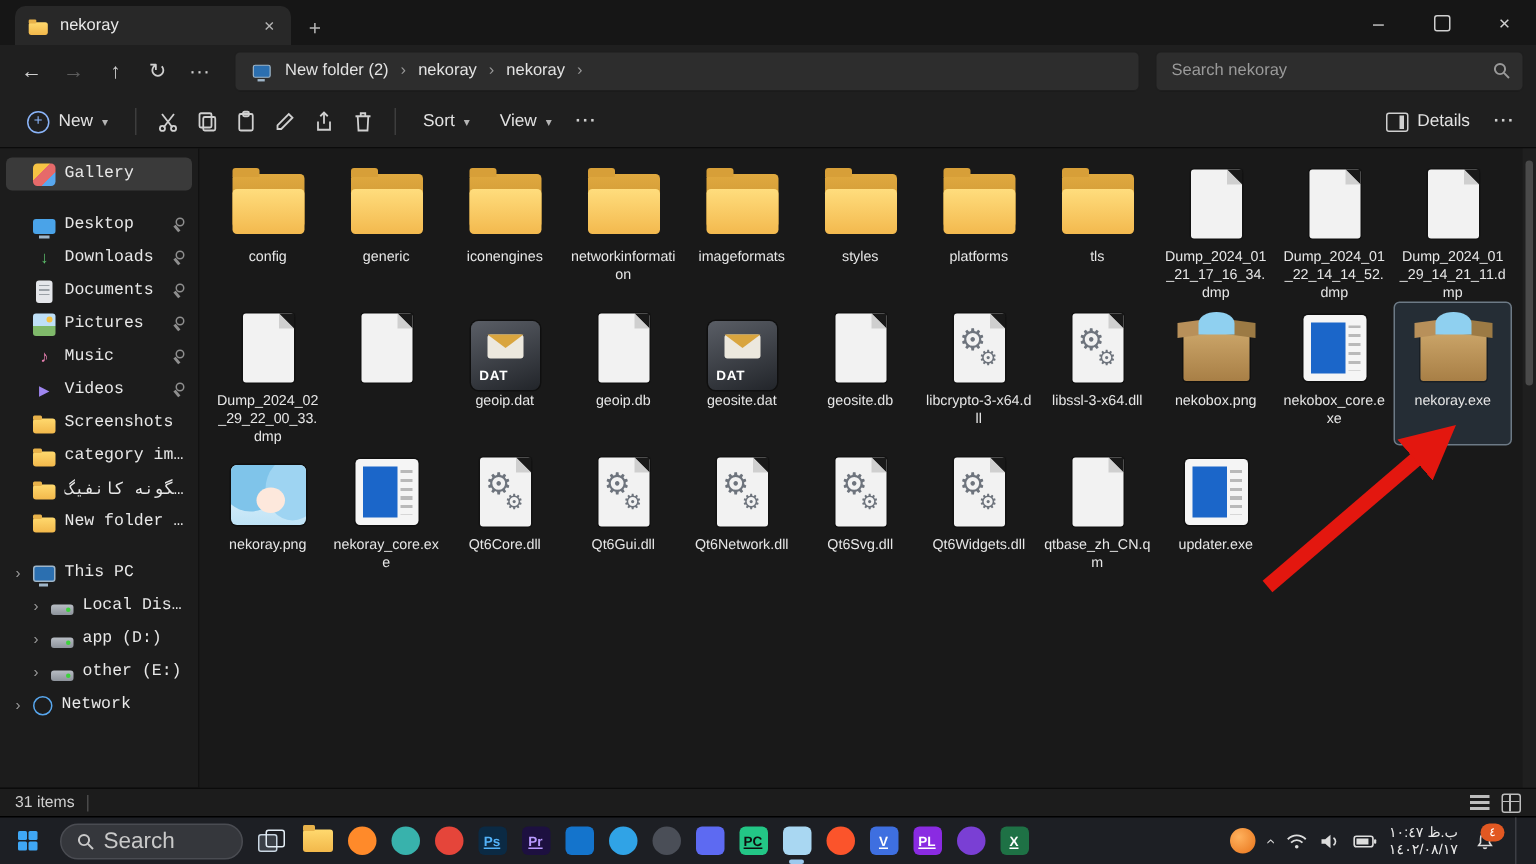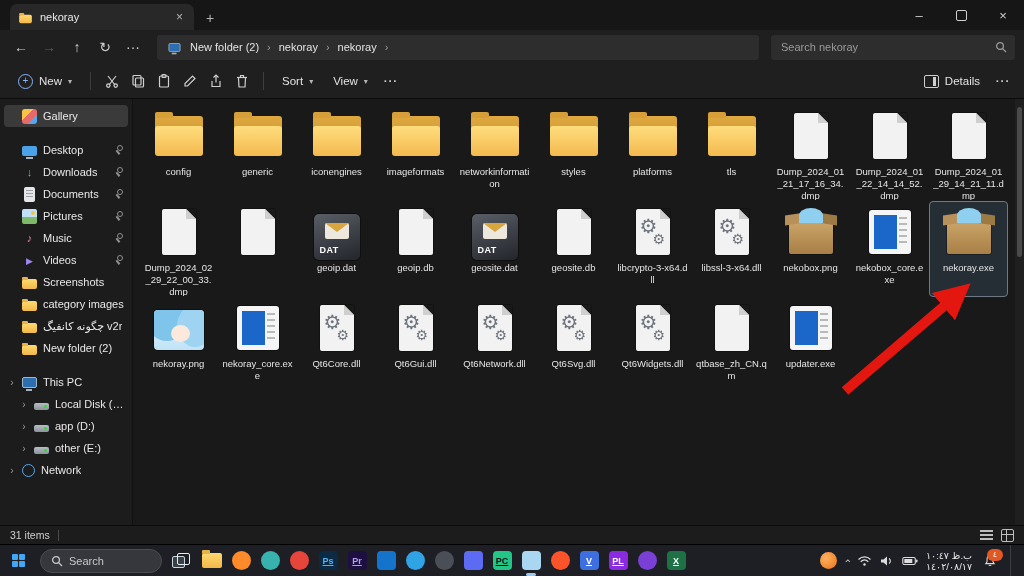--- a/index.html
+++ b/index.html
@@ -49,21 +49,21 @@
   .moredots{color:#cfcfcf;letter-spacing:1px;font-weight:bold;}
 
   
   .mainrow{flex:1;display:flex;min-height:0;}
   .sidebar{width:132px;flex:none;background:#1c1c1c;padding-top:6px;overflow:hidden;border-right:1px solid #111;}
   .srow{display:flex;align-items:center;gap:6px;height:22px;margin:0 4px;padding:0 4px;border-radius:4px;
     font-size:11px;color:#e8e8e8;white-space:nowrap;}
   .srow.sel{background:#3a3a3a;}
   .srow.ind{padding-left:16px;}
   .chev{width:8px;flex:none;color:#9a9a9a;font-size:10px;text-align:center;}
-  .slabel{overflow:hidden;text-overflow:ellipsis;}
+  .slabel{overflow:hidden;text-overflow:ellipsis;font-family:Liberation Mono, monospace;}
   .sgap{height:12px;}
   .pin{margin-left:auto;width:10px;height:11px;position:relative;flex:none;}
   .pin::before{content:"";position:absolute;width:4px;height:4px;border:1.5px solid #8f8f8f;border-radius:50%;
     top:0;left:3px;}
   .pin::after{content:"";position:absolute;width:1.5px;height:5px;background:#8f8f8f;
     transform:rotate(-40deg);top:5px;left:3px;}
 
   
   .sico{width:15px;height:15px;position:relative;flex:none;display:inline-block;text-align:center;
     line-height:15px;font-size:11px;}
@@ -154,21 +154,21 @@
     background:linear-gradient(90deg,transparent 4px,#bdbdbd 4px 5px,transparent 5px),
     linear-gradient(transparent 4px,#bdbdbd 4px 5px,transparent 5px);}
 
   
   .taskbar{height:31px;background:#1d1f24;border-top:1px solid #000;display:flex;align-items:center;
     padding:0 6px;gap:8px;flex:none;}
   .startbtn{width:26px;height:26px;display:flex;align-items:center;justify-content:center;border-radius:4px;}
   .winlogo{width:14px;height:14px;display:grid;grid-template-columns:6px 6px;grid-template-rows:6px 6px;gap:1px;}
   .winlogo span{background:#3fa7f5;border-radius:1px;}
   .tsearch{height:22px;min-width:100px;background:#35373c;border:1px solid #4a4c52;border-radius:12px;
-    display:flex;align-items:center;gap:6px;padding:0 10px;font-size:11px;color:#c9c9c9;}
+    display:flex;align-items:center;gap:6px;padding:0 10px;font-size:15px;color:#c9c9c9;}
   .taskview{width:18px;height:16px;position:relative;margin:0 2px;}
   .taskview::before{content:"";position:absolute;left:0;top:3px;width:11px;height:10px;border:1.5px solid #c9d6e2;
     border-radius:2px;background:#3a3f46;}
   .taskview::after{content:"";position:absolute;left:5px;top:0;width:11px;height:10px;border:1.5px solid #e4eef6;
     border-radius:2px;}
   .apps{display:flex;align-items:center;gap:5px;}
   .tk{width:24px;height:26px;display:flex;align-items:center;justify-content:center;position:relative;}
   .tkin{display:flex;align-items:center;justify-content:center;font-size:9px;font-weight:bold;}
   .tk .circle{width:19px;height:19px;border-radius:50%;}
   .tk .tile{width:19px;height:19px;border-radius:4px;text-decoration:underline;}
@@ -414,28 +414,28 @@
                 <i class="fb"></i>
                 <i class="ff"></i>
               </div>
               <div class="flabel">iconengines</div>
             </div>
             <div class="file">
               <div class="iconbox">
                 <i class="fb"></i>
                 <i class="ff"></i>
               </div>
-              <div class="flabel">imageformats</div>
+              <div class="flabel">networkinformation</div>
             </div>
             <div class="file">
               <div class="iconbox">
                 <i class="fb"></i>
                 <i class="ff"></i>
               </div>
-              <div class="flabel">networkinformation</div>
+              <div class="flabel">imageformats</div>
             </div>
             <div class="file">
               <div class="iconbox">
                 <i class="fb"></i>
                 <i class="ff"></i>
               </div>
               <div class="flabel">styles</div>
             </div>
             <div class="file">
               <div class="iconbox">

